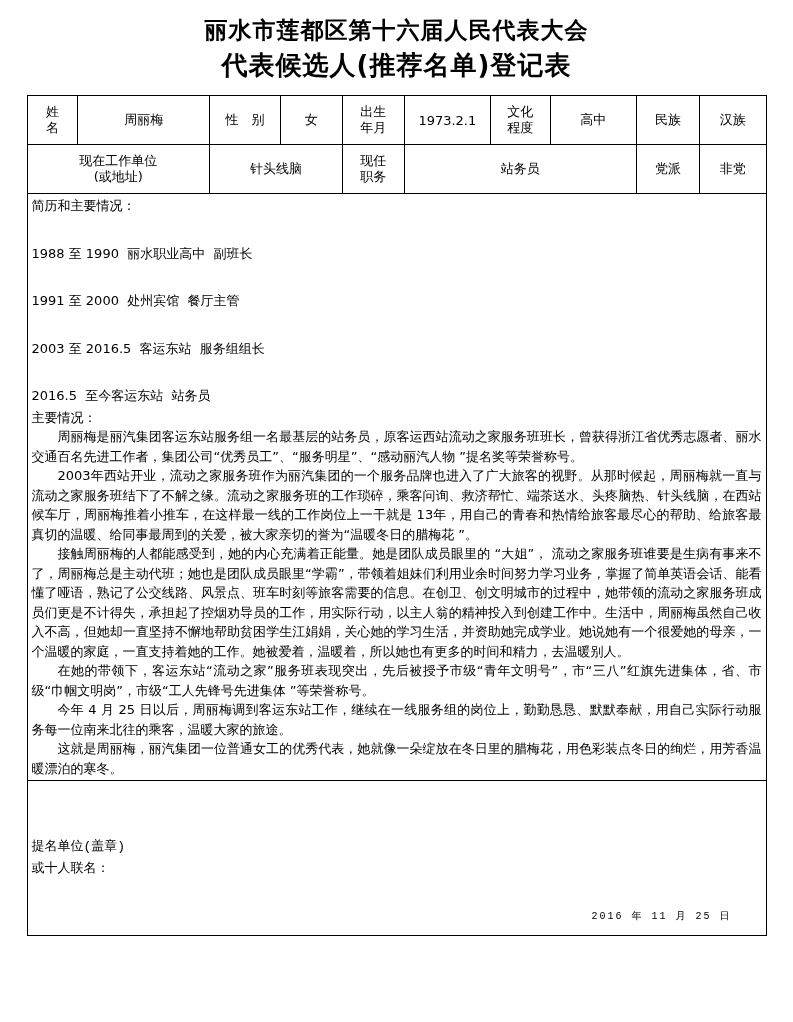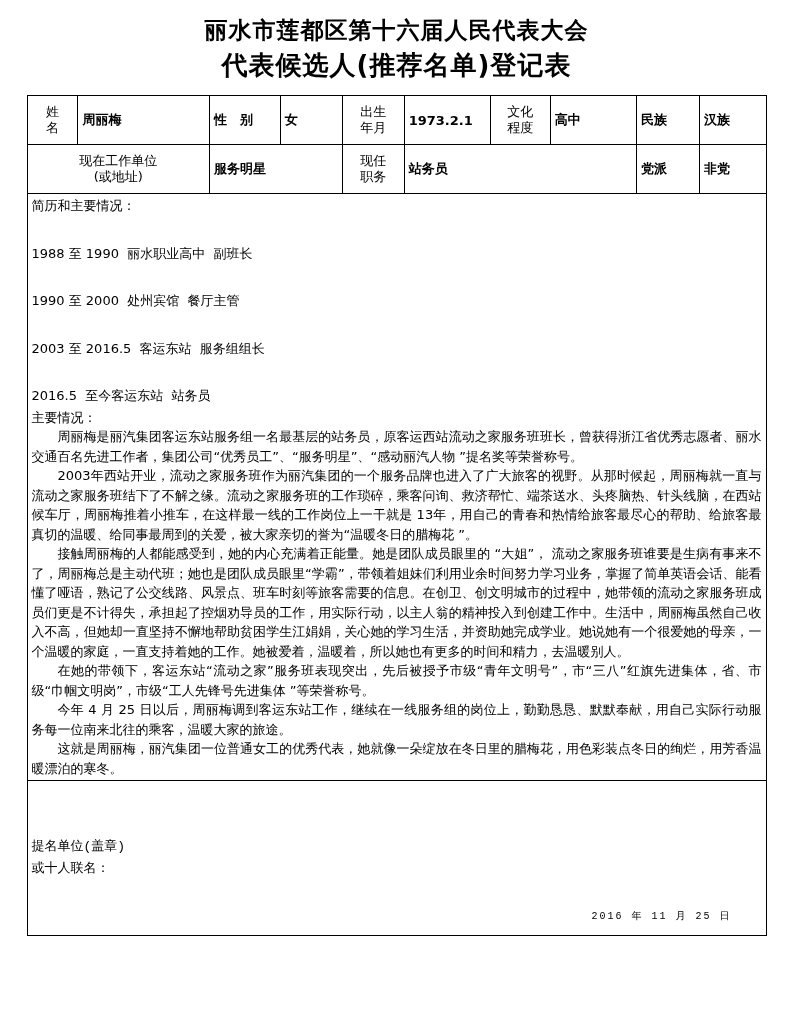--- a/index.html
+++ b/index.html
@@ -37,22 +37,21 @@
     table-layout: fixed;
     margin: 0 auto;
   }
   table.form td {
     border: 1px solid #000000;
     font-size: 13px;
     padding: 2px 4px;
     vertical-align: middle;
   }
   .c {
-    text-align: left;
-    font-weight: bold;
+    text-align: center;
   }
   .lbl {
     text-align: center;
     line-height: 1.25;
   }
   .row1 td {
     height: 44px;
   }
   .row2 td {
     height: 44px;
@@ -126,32 +125,32 @@
       <td class="lbl"><span style="display:inline-block;line-height:1.2">出生<br>年月</span></td>
       <td class="c">1973.2.1</td>
       <td class="lbl"><span style="display:inline-block;line-height:1.2">文化<br>程度</span></td>
       <td class="c">高中</td>
       <td class="c">民族</td>
       <td class="c">汉族</td>
     </tr>
 
     <tr class="row2">
       <td class="lbl" colspan="2"><span style="display:inline-block;line-height:1.25">现在工作单位<br>(或地址)</span></td>
-      <td class="c" colspan="2">服务明星</td>
+      <td class="c" colspan="2">针头线脑</td>
       <td class="lbl"><span style="display:inline-block;line-height:1.2">现任<br>职务</span></td>
       <td class="c" colspan="3">站务员</td>
       <td class="c">党派</td>
       <td class="c">非党</td>
     </tr>
 
     <tr>
       <td class="body-cell" colspan="10">
         <div class="bold">简历和主要情况：</div>
         <div class="hist-line">1988 至 1990  丽水职业高中  副班长</div>
-        <div class="hist-line">1990 至 2000  处州宾馆  餐厅主管</div>
+        <div class="hist-line">1991 至 2000  处州宾馆  餐厅主管</div>
         <div class="hist-line">2003 至 2016.5  客运东站  服务组组长</div>
         <div class="hist-line">2016.5  至今客运东站  站务员</div>
         <div class="bold" style="margin-top:2px">主要情况：</div>
         <p class="para">周丽梅是丽汽集团客运东站服务组一名最基层的站务员，原客运西站流动之家服务班班长，曾获得浙江省优秀志愿者、丽水交通百名先进工作者，集团公司“优秀员工”、“服务明星”、“感动丽汽人物 ”提名奖等荣誉称号。</p>
         <p class="para">2003年西站开业，流动之家服务班作为丽汽集团的一个服务品牌也进入了广大旅客的视野。从那时候起，周丽梅就一直与流动之家服务班结下了不解之缘。流动之家服务班的工作琐碎，乘客问询、救济帮忙、端茶送水、头疼脑热、针头线脑，在西站候车厅，周丽梅推着小推车，在这样最一线的工作岗位上一干就是 13年，用自己的青春和热情给旅客最尽心的帮助、给旅客最真切的温暖、给同事最周到的关爱，被大家亲切的誉为“温暖冬日的腊梅花 ”。</p>
         <p class="para">接触周丽梅的人都能感受到，她的内心充满着正能量。她是团队成员眼里的 “大姐”， 流动之家服务班谁要是生病有事来不了，周丽梅总是主动代班；她也是团队成员眼里“学霸”，带领着姐妹们利用业余时间努力学习业务，掌握了简单英语会话、能看懂了哑语，熟记了公交线路、风景点、班车时刻等旅客需要的信息。在创卫、创文明城市的过程中，她带领的流动之家服务班成员们更是不计得失，承担起了控烟劝导员的工作，用实际行动，以主人翁的精神投入到创建工作中。生活中，周丽梅虽然自己收入不高，但她却一直坚持不懈地帮助贫困学生江娟娟，关心她的学习生活，并资助她完成学业。她说她有一个很爱她的母亲，一个温暖的家庭，一直支持着她的工作。她被爱着，温暖着，所以她也有更多的时间和精力，去温暖别人。</p>
         <p class="para">在她的带领下，客运东站“流动之家”服务班表现突出，先后被授予市级“青年文明号”，市“三八”红旗先进集体，省、市级“巾帼文明岗”，市级“工人先锋号先进集体 ”等荣誉称号。</p>
         <p class="para">今年 4 月 25 日以后，周丽梅调到客运东站工作，继续在一线服务组的岗位上，勤勤恳恳、默默奉献，用自己实际行动服务每一位南来北往的乘客，温暖大家的旅途。</p>
         <p class="para">这就是周丽梅，丽汽集团一位普通女工的优秀代表，她就像一朵绽放在冬日里的腊梅花，用色彩装点冬日的绚烂，用芳香温暖漂泊的寒冬。</p>
       </td>

